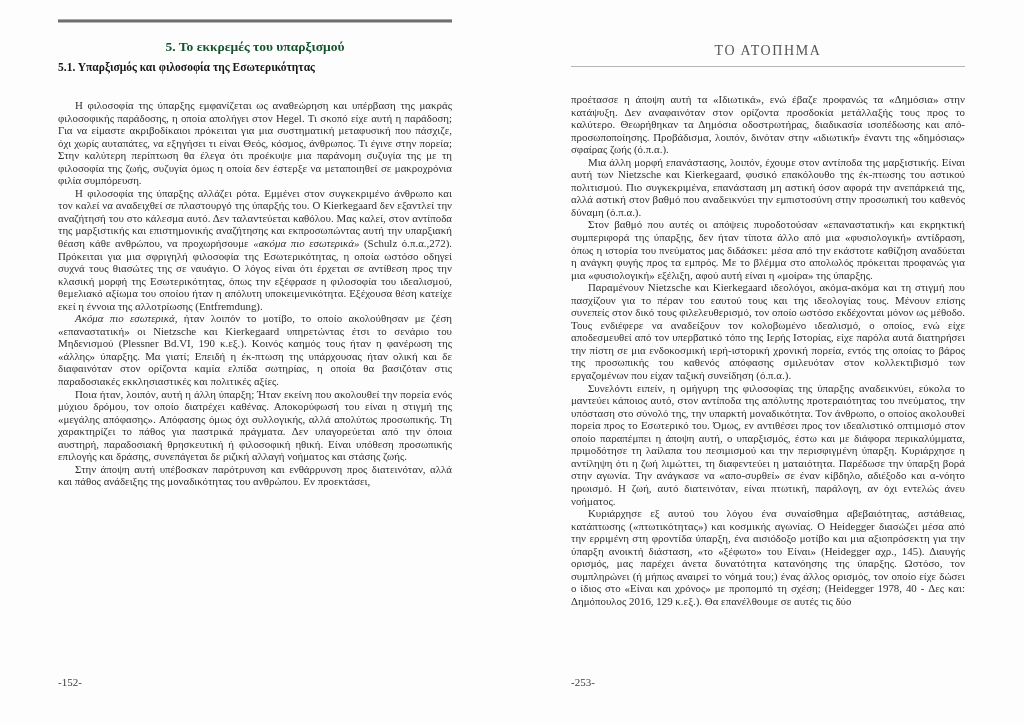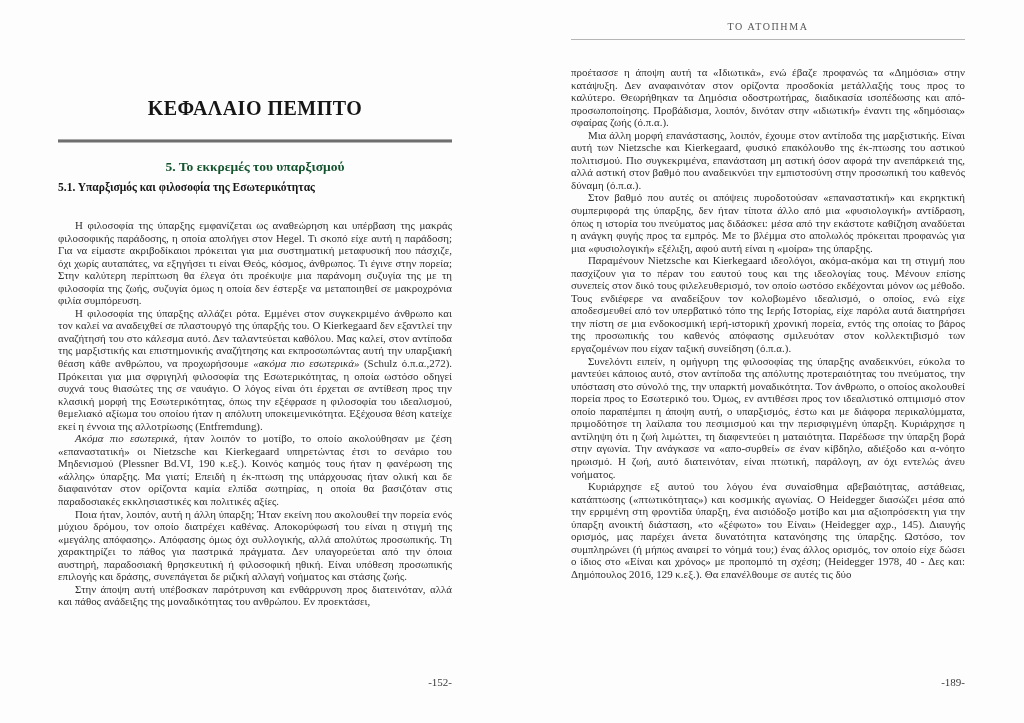--- a/index.html
+++ b/index.html
@@ -62,50 +62,49 @@
     hyphens: auto;
     -webkit-hyphens: auto;
   }
   .body-text p {
     margin: 0;
     text-indent: 17px;
   }
   .body-text p.no-indent { text-indent: 0; }
 
   .running-header {
-    margin: 21px 0 0 0;
+    margin: 43px 0 0 0;
     text-align: center;
-    font-size: 10px;
+    font-size: 14px;
     letter-spacing: 1.6px;
     color: #555;
   }
   .header-rule {
     margin-top: 7px;
     height: 1px;
     background: #b5b5b5;
   }
   #right-col .body-text { }
 
   .page-number {
     position: absolute;
     top: 676px;
-    left: 8px;
+    left: 0;
     right: 0;
-    text-align: right;
+    text-align: left;
     font-size: 11px;
     color: #3a3a3a;
   }
 </style>
 </head>
 <body>
 
 <div class="spread">
 
   <div class="page-col" id="left-col">
-    <div class="chapter-title">ΚΕΦΑΛΑΙΟ ΠΕΜΠΤΟ</div>
     <div class="chapter-rule"></div>
     <div class="section-title">5. Το εκκρεμές του υπαρξισμού</div>
     <div class="subsection-title">5.1. Υπαρξισμός και φιλοσοφία της Εσωτερικότητας</div>
     <div class="body-text">
         <p>Η φιλοσοφία της ύπαρξης εμφανίζεται ως αναθεώρηση και υπέρβαση της μακράς φιλοσοφικής παράδοσης, η οποία απολήγει στον Hegel. Τι σκοπό είχε αυτή η παράδοση; Για να είμαστε ακριβοδίκαιοι πρόκειται για μια συστηματική μεταφυσική που πάσχιζε, όχι χωρίς αυταπάτες, να εξηγήσει τι είναι Θεός, κόσμος, άνθρωπος. Τι έγινε στην πορεία; Στην καλύτερη περίπτωση θα έλεγα ότι προέκυψε μια παράνομη συζυγία της με τη φιλοσοφία της ζωής, συζυγία όμως η οποία δεν έστερξε να μεταποιηθεί σε μακροχρόνια φιλία συμπόρευση.</p>
         <p>Η φιλοσοφία της ύπαρξης αλλάζει ρότα. Εμμένει στον συγκεκριμένο άνθρωπο και τον καλεί να αναδειχθεί σε πλαστουργό της ύπαρξής του. Ο Kierkegaard δεν εξαντλεί την αναζήτησή του στο κάλεσμα αυτό. Δεν ταλαντεύεται καθόλου. Μας καλεί, στον αντίποδα της μαρξιστικής και επιστημονικής αναζήτησης και εκπροσωπώντας αυτή την υπαρξιακή θέαση κάθε ανθρώπου, να προχωρήσουμε <em>«ακόμα πιο εσωτερικά»</em> (Schulz ό.π.α.,272). Πρόκειται για μια σφριγηλή φιλοσοφία της Εσωτερικότητας, η οποία ωστόσο οδηγεί συχνά τους θιασώτες της σε ναυάγιο. Ο λόγος είναι ότι έρχεται σε αντίθεση προς την κλασική μορφή της Εσωτερικότητας, όπως την εξέφρασε η φιλοσοφία του ιδεαλισμού, θεμελιακό αξίωμα του οποίου ήταν η απόλυτη υποκειμενικότητα. Εξέχουσα θέση κατείχε εκεί η έννοια της αλλοτρίωσης (Entfremdung).</p>
         <p><em>Ακόμα πιο εσωτερικά</em>, ήταν λοιπόν το μοτίβο, το οποίο ακολούθησαν με ζέση «επαναστατική» οι Nietzsche και Kierkegaard υπηρετώντας έτσι το σενάριο του Μηδενισμού (Plessner Bd.VI, 190 κ.εξ.). Κοινός καημός τους ήταν η φανέρωση της «άλλης» ύπαρξης. Μα γιατί; Επειδή η έκ-πτωση της υπάρχουσας ήταν ολική και δε διαφαινόταν στον ορίζοντα καμία ελπίδα σωτηρίας, η οποία θα βασιζόταν στις παραδοσιακές εκκλησιαστικές και πολιτικές αξίες.</p>
         <p>Ποια ήταν, λοιπόν, αυτή η άλλη ύπαρξη; Ήταν εκείνη που ακολουθεί την πορεία ενός μύχιου δρόμου, τον οποίο διατρέχει καθένας. Αποκορύφωσή του είναι η στιγμή της «μεγάλης απόφασης». Απόφασης όμως όχι συλλογικής, αλλά απολύτως προσωπικής. Τη χαρακτηρίζει το πάθος για παστρικά πράγματα. Δεν υπαγορεύεται από την όποια αυστηρή, παραδοσιακή θρησκευτική ή φιλοσοφική ηθική. Είναι υπόθεση προσωπικής επιλογής και δράσης, συνεπάγεται δε ριζική αλλαγή νοήματος και στάσης ζωής.</p>
         <p>Στην άποψη αυτή υπέβοσκαν παρότρυνση και ενθάρρυνση προς διατεινόταν, αλλά και πάθος ανάδειξης της μοναδικότητας του ανθρώπου. Εν προεκτάσει,</p>
       </div>
@@ -116,16 +115,16 @@
     <div class="running-header">ΤΟ ΑΤΟΠΗΜΑ</div>
     <div class="header-rule"></div>
     <div class="body-text">
         <p class="no-indent">προέτασσε η άποψη αυτή τα «Ιδιωτικά», ενώ έβαζε προφανώς τα «Δημόσια» στην κατάψυξη. Δεν αναφαινόταν στον ορίζοντα προσδοκία μετάλλαξής τους προς το καλύτερο. Θεωρήθηκαν τα Δημόσια οδοστρωτήρας, διαδικασία ισοπέδωσης και από-προσωποποίησης. Προβάδισμα, λοιπόν, δινόταν στην «ιδιωτική» έναντι της «δημόσιας» σφαίρας ζωής (ό.π.α.).</p>
         <p>Μια άλλη μορφή επανάστασης, λοιπόν, έχουμε στον αντίποδα της μαρξιστικής. Είναι αυτή των Nietzsche και Kierkegaard, φυσικό επακόλουθο της έκ-πτωσης του αστικού πολιτισμού. Πιο συγκεκριμένα, επανάσταση μη αστική όσον αφορά την ανεπάρκειά της, αλλά αστική στον βαθμό που αναδεικνύει την εμπιστοσύνη στην προσωπική του καθενός δύναμη (ό.π.α.).</p>
         <p>Στον βαθμό που αυτές οι απόψεις πυροδοτούσαν «επαναστατική» και εκρηκτική συμπεριφορά της ύπαρξης, δεν ήταν τίποτα άλλο από μια «φυσιολογική» αντίδραση, όπως η ιστορία του πνεύματος μας διδάσκει: μέσα από την εκάστοτε καθίζηση αναδύεται η ανάγκη φυγής προς τα εμπρός. Με το βλέμμα στο απολωλός πρόκειται προφανώς για μια «φυσιολογική» εξέλιξη, αφού αυτή είναι η «μοίρα» της ύπαρξης.</p>
         <p>Παραμένουν Nietzsche και Kierkegaard ιδεολόγοι, ακόμα-ακόμα και τη στιγμή που πασχίζουν για το πέραν του εαυτού τους και της ιδεολογίας τους. Μένουν επίσης συνεπείς στον δικό τους φιλελευθερισμό, τον οποίο ωστόσο εκδέχονται μόνον ως μέθοδο. Τους ενδιέφερε να αναδείξουν τον κολοβωμένο ιδεαλισμό, ο οποίος, ενώ είχε αποδεσμευθεί από τον υπερβατικό τόπο της Ιερής Ιστορίας, είχε παρόλα αυτά διατηρήσει την πίστη σε μια ενδοκοσμική ιερή-ιστορική χρονική πορεία, εντός της οποίας το βάρος της προσωπικής του καθενός απόφασης σμιλευόταν στον κολλεκτιβισμό των εργαζομένων που είχαν ταξική συνείδηση (ό.π.α.).</p>
         <p>Συνελόντι ειπείν, η ομήγυρη της φιλοσοφίας της ύπαρξης αναδεικνύει, εύκολα το μαντεύει κάποιος αυτό, στον αντίποδα της απόλυτης προτεραιότητας του πνεύματος, την υπόσταση στο σύνολό της, την υπαρκτή μοναδικότητα. Τον άνθρωπο, ο οποίος ακολουθεί πορεία προς το Εσωτερικό του. Όμως, εν αντιθέσει προς τον ιδεαλιστικό οπτιμισμό στον οποίο παραπέμπει η άποψη αυτή, ο υπαρξισμός, έστω και με διάφορα περικαλύμματα, πριμοδότησε τη λαίλαπα του πεσιμισμού και την περισφιγμένη ύπαρξη. Κυριάρχησε η αντίληψη ότι η ζωή λιμώττει, τη διαφεντεύει η ματαιότητα. Παρέδωσε την ύπαρξη βορά στην αγωνία. Την ανάγκασε να «απο-συρθεί» σε έναν κίβδηλο, αδιέξοδο και α-νόητο ηρωισμό. Η ζωή, αυτό διατεινόταν, είναι πτωτική, παράλογη, αν όχι εντελώς άνευ νοήματος.</p>
         <p>Κυριάρχησε εξ αυτού του λόγου ένα συναίσθημα αβεβαιότητας, αστάθειας, κατάπτωσης («πτωτικότητας») και κοσμικής αγωνίας. Ο Heidegger διασώζει μέσα από την ερριμένη στη φροντίδα ύπαρξη, ένα αισιόδοξο μοτίβο και μια αξιοπρόσεκτη για την ύπαρξη ανοικτή διάσταση, «το «ξέφωτο» του Είναι» (Heidegger αχρ., 145). Διαυγής ορισμός, μας παρέχει άνετα δυνατότητα κατανόησης της ύπαρξης. Ωστόσο, τον συμπληρώνει (ή μήπως αναιρεί το νόημά του;) ένας άλλος ορισμός, τον οποίο είχε δώσει ο ίδιος στο «Είναι και χρόνος» με προπομπό τη σχέση; (Heidegger 1978, 40 - Δες και: Δημόπουλος 2016, 129 κ.εξ.). Θα επανέλθουμε σε αυτές τις δύο</p>
       </div>
-    <div class="page-number">-189-</div>
+    <div class="page-number">-253-</div>
   </div>
 
 </div>
 
 </body></html>

